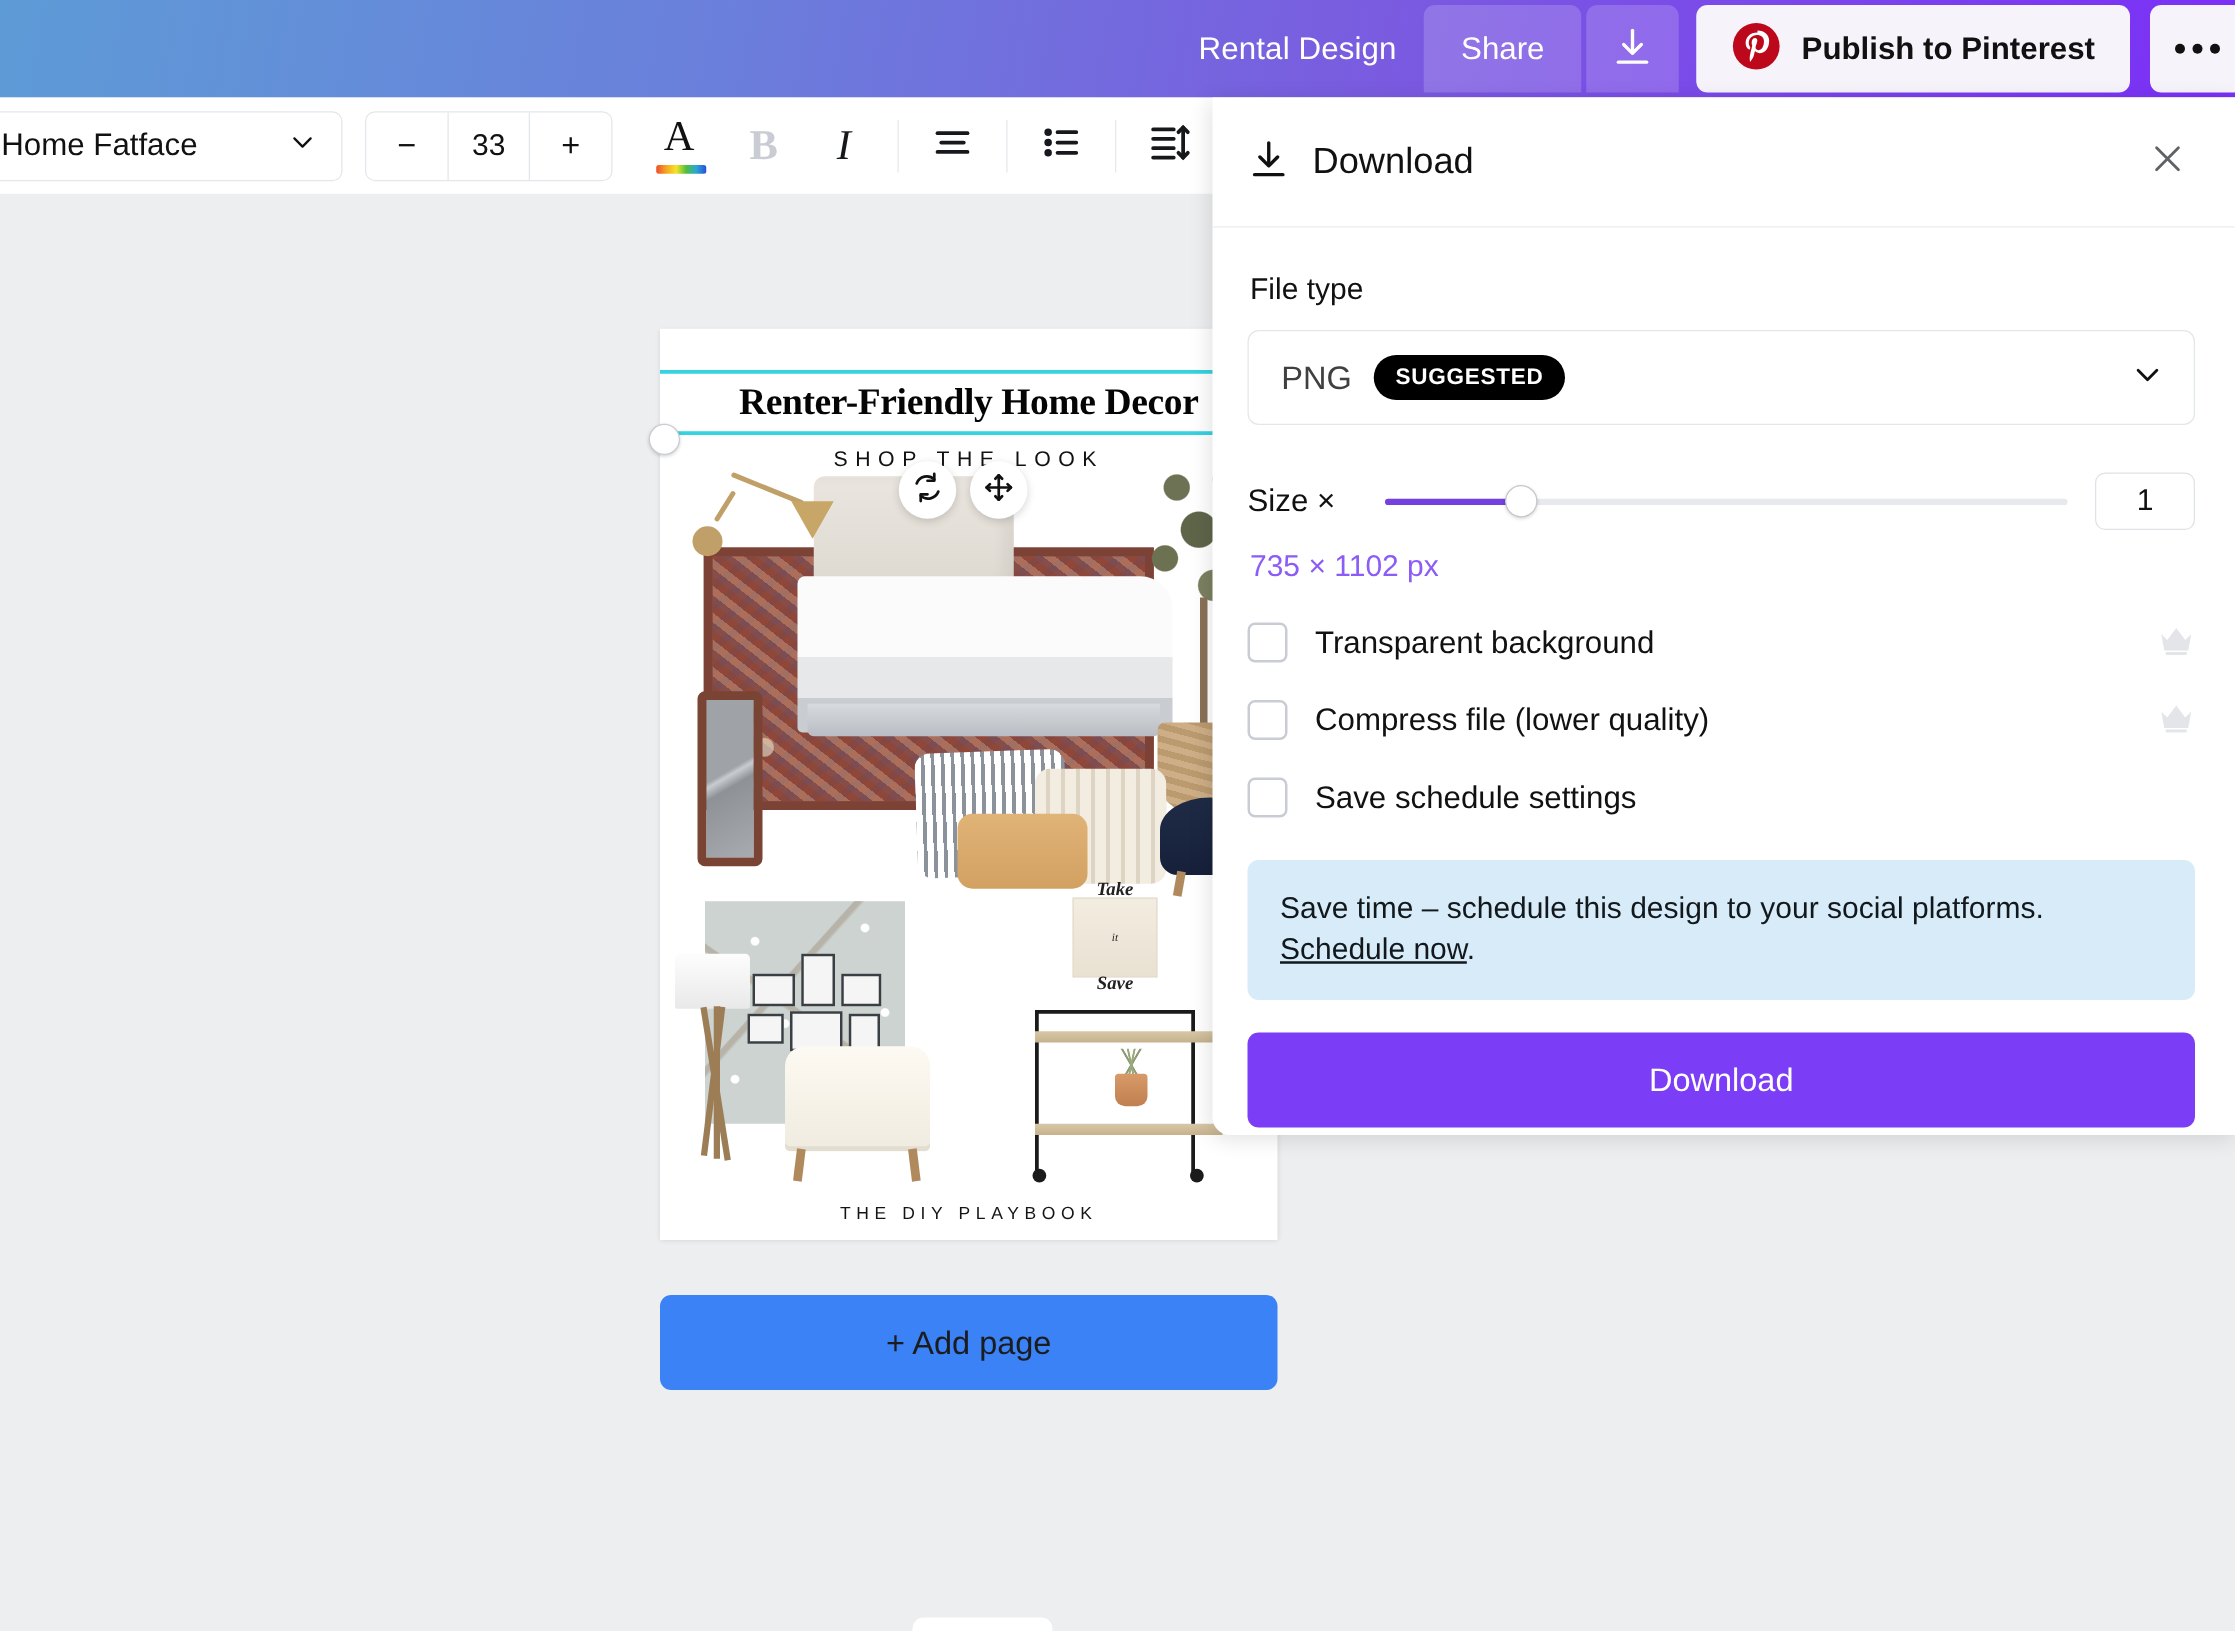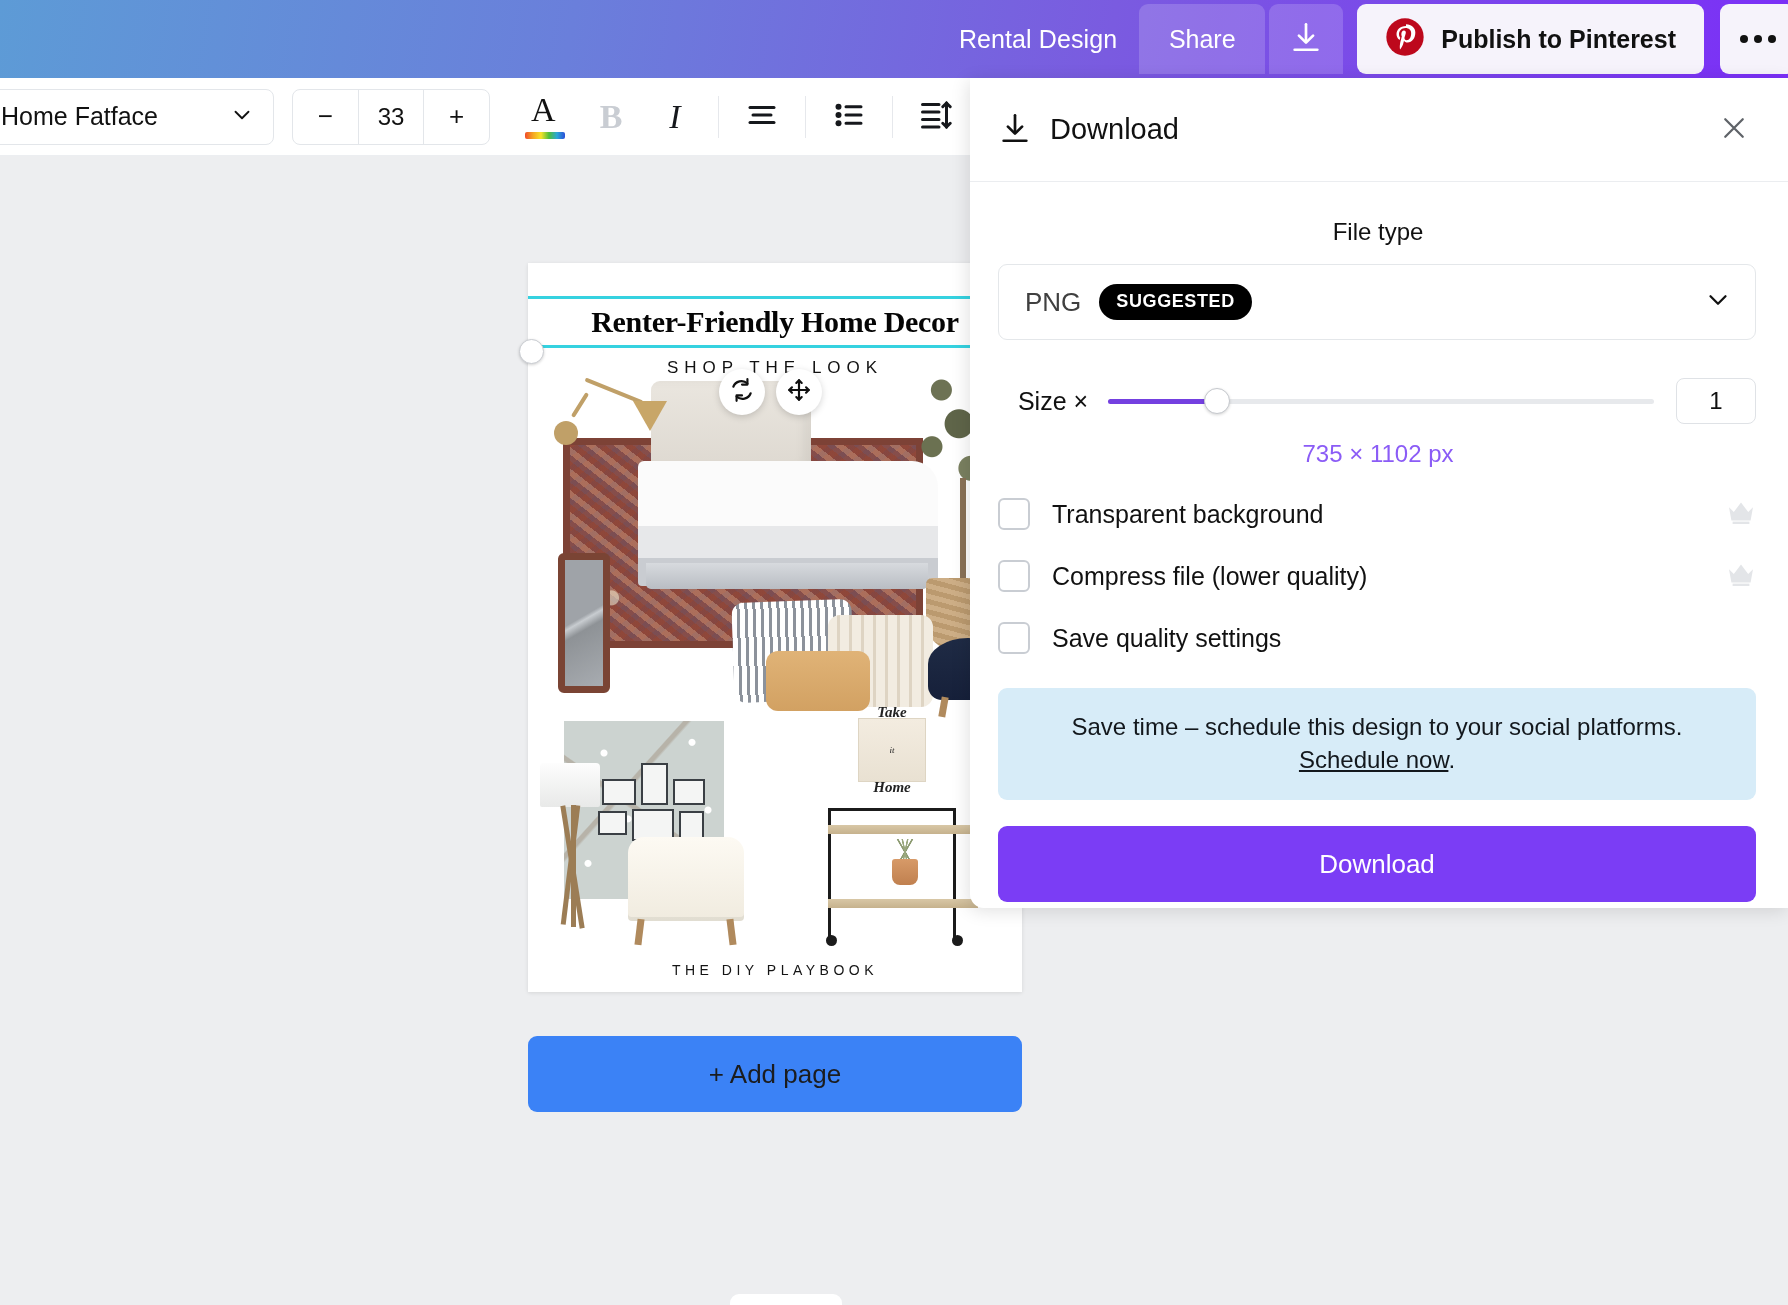--- a/index.html
+++ b/index.html
@@ -272,21 +272,21 @@
     background: #ffffff; border-radius: 0 0 0 14px;
     box-shadow: -2px 3px 18px rgba(0,0,0,.12);
   }
   .panel-head {
     height: 104px; display:flex; align-items:center; padding: 0 34px 0 28px;
     border-bottom: 1px solid #ebedf0;
   }
   .panel-head .ttl { font-size: 29px; color: #111; font-weight: 400; margin-left: 18px; }
   .panel-close { margin-left:auto; cursor:pointer; width:40px;height:40px;
                  display:flex;align-items:center;justify-content:center; }
-  .panel-body { padding: 26px 32px 0 28px; text-align: center; }
+  .panel-body { padding: 26px 32px 0 28px; }
   .lbl-ft { font-size: 24px; color: #111; margin: 10px 0 18px 2px; }
   .ft-select {
     height: 76px; border: 1px solid #e4e7ea; border-radius: 9px;
     display:flex; align-items:center; padding: 0 22px 0 26px; cursor:pointer;
   }
   .ft-select .val { font-size: 26px; color: #404040; }
   .badge {
     margin-left: 18px; background: #000000; color: #fff;
     font-size: 18px; font-weight: 700; letter-spacing: .6px;
     padding: 7px 17px 8px; border-radius: 18px;
@@ -482,21 +482,21 @@
     <div class="lamp-leg" style="left:42px;top:542px;width:5px;height:124px;transform:rotate(-9deg)"></div>
     <div class="lamp-leg" style="left:43px;top:542px;width:5px;height:122px"></div>
 
     <div class="armchair"></div>
     <div class="ac-leg" style="left:108px;top:656px;transform:rotate(7deg)"></div>
     <div class="ac-leg" style="left:200px;top:656px;transform:rotate(-7deg)"></div>
 
     <div class="poster">
       <span class="p1">Take</span>
       <span class="p2">it</span>
-      <span class="p3">Home</span>
+      <span class="p3">Save</span>
     </div>
 
     <div class="cart-frame" style="left:300px;top:545px;width:3px;height:130px;border:0;background:#1b1b1b"></div>
     <div class="cart-frame" style="left:300px;top:545px;width:128px;height:3px;border:0;background:#1b1b1b"></div>
     <div class="cart-frame" style="left:425px;top:545px;width:3px;height:130px;border:0;background:#1b1b1b"></div>
     <div class="cart-shelf" style="left:300px;top:562px;width:150px"></div>
     <div class="cart-shelf" style="left:300px;top:636px;width:150px"></div>
     <div class="cart-plant"></div>
     <div class="cart-plant-pot"></div>
     <div class="wheel" style="left:298px;top:672px"></div>
@@ -603,21 +603,21 @@
       <span class="crown">
         <svg width="30" height="24" viewBox="0 0 24 20" fill="#e3e5e8">
           <path d="M2 6l4 4 6-8 6 8 4-4-2 11H4L2 6z"></path>
             <rect x="5" y="18" width="14" height="2.2"></rect>
         </svg>
       </span>
     </div>
 
     <div class="chk-row">
       <span class="chk"></span>
-      <span class="txt">Save quality settings</span>
+      <span class="txt">Save schedule settings</span>
     </div>
 
     <div class="promo">
       <span>Save time – schedule this design to your social platforms. </span><a>Schedule now</a><span>.</span>
     </div>
 
     <div class="dl-cta">
       <span>Download</span>
     </div>
   </div>

